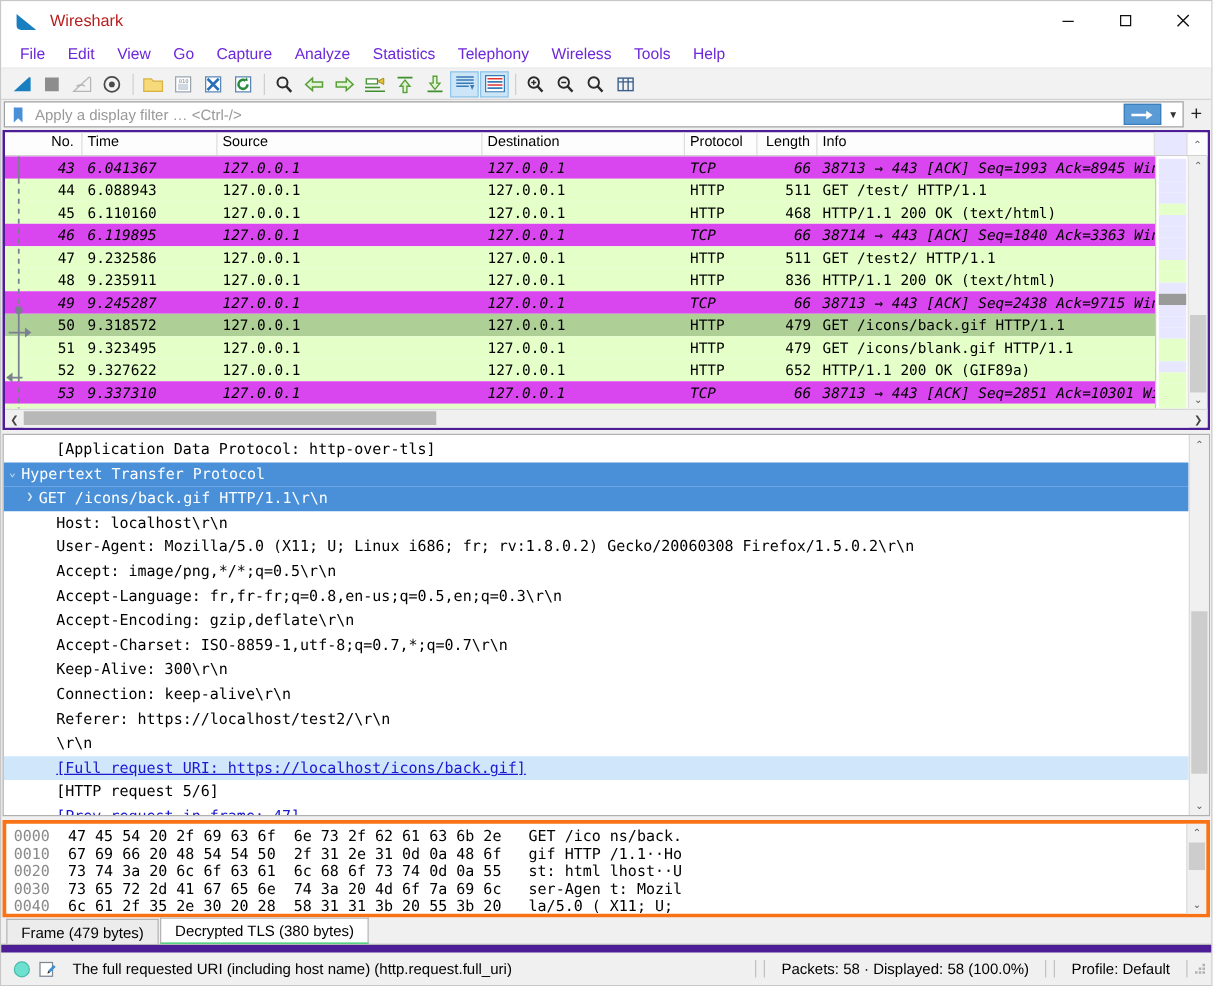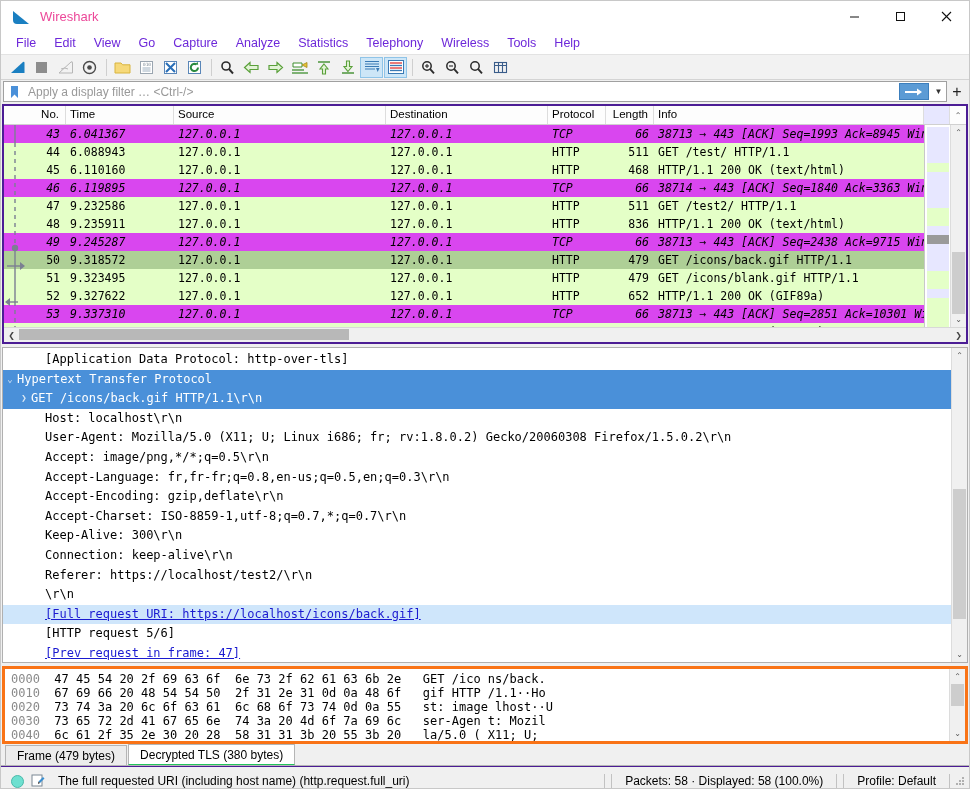--- a/index.html
+++ b/index.html
@@ -30,21 +30,21 @@
     margin-left: 12px; margin-right: 9px;
     width: 18px; height: 16px; position: relative;
   }
   .shark-fin {
     position: absolute; left: 0; top: 2px;
     width: 0; height: 0;
     border-left: 16px solid #1a7fc1;
     border-top: 13px solid transparent;
     border-bottom-left-radius: 4px;
   }
-  .title-text { font-size: 13px; color: #ec4899; }
+  .title-text { font-size: 13px; color: #b91c1c; }
   .wincontrols {
     position: absolute; right: 0; top: 0;
     height: 31px; display: flex;
   }
   .wc {
     width: 46px; height: 31px;
     display: flex; align-items: center; justify-content: center;
     color: #111; font-size: 12px;
   }
   .wc svg { display: block; }
@@ -291,24 +291,24 @@
     color: #000;
   }
   .btab.active {
     background: #ffffff;
     height: 21px;
     border-bottom: 1px solid #22c55e;
   }
 
   
   .statusbar {
-    height: 22px; min-height: 22px;
+    height: 32px; min-height: 22px;
     background: #f0f0f0;
-    display: flex; align-items: flex-end;
-    border-top: 1px solid #4c1d95;
+    display: flex; align-items: center;
+    border-top: 6px solid #4c1d95;
     font-size: 12px;
   }
   .sb-bubble {
     width: 13px; height: 13px; border-radius: 50%;
     background: #6ee0d0; border: 1px solid #49b9aa;
     margin-left: 10px;
   }
   .sb-editicon { margin-left: 7px; width: 15px; height: 15px; }
   .sb-text { margin-left: 12px; color: #000; white-space: nowrap;}
   .sb-spacer { flex: 1; }
@@ -775,21 +775,21 @@
         <div class="vs-thumb" style="top:126px;height:130px;"></div>
       </div>
       <div class="vs-arrow">⌄</div>
     </div>
   </div>
 
   <div class="hex-pane">
     <div class="hex-body" id="hex-body">
         <div class="hex-row"><span class="hex-off">0000</span>  <span class="hex-bytes">47 45 54 20 2f 69 63 6f  6e 73 2f 62 61 63 6b 2e</span>   <span class="hex-ascii">GET /ico ns/back.</span></div>
         <div class="hex-row"><span class="hex-off">0010</span>  <span class="hex-bytes">67 69 66 20 48 54 54 50  2f 31 2e 31 0d 0a 48 6f</span>   <span class="hex-ascii">gif HTTP /1.1··Ho</span></div>
-        <div class="hex-row"><span class="hex-off">0020</span>  <span class="hex-bytes">73 74 3a 20 6c 6f 63 61  6c 68 6f 73 74 0d 0a 55</span>   <span class="hex-ascii">st: image lhost··U</span></div>
+        <div class="hex-row"><span class="hex-off">0020</span>  <span class="hex-bytes">73 74 3a 20 6c 6f 63 61  6c 68 6f 73 74 0d 0a 55</span>   <span class="hex-ascii">st: html lhost··U</span></div>
         <div class="hex-row"><span class="hex-off">0030</span>  <span class="hex-bytes">73 65 72 2d 41 67 65 6e  74 3a 20 4d 6f 7a 69 6c</span>   <span class="hex-ascii">ser-Agen t: Mozil</span></div>
         <div class="hex-row"><span class="hex-off">0040</span>  <span class="hex-bytes">6c 61 2f 35 2e 30 20 28  58 31 31 3b 20 55 3b 20</span>   <span class="hex-ascii">la/5.0 ( X11; U;</span></div>
       </div>
     <div class="pl-vscroll">
       <div class="vs-arrow">⌃</div>
       <div class="vs-track">
         <div class="vs-thumb" style="top:0px;height:22px;"></div>
       </div>
       <div class="vs-arrow">⌄</div>
     </div>

